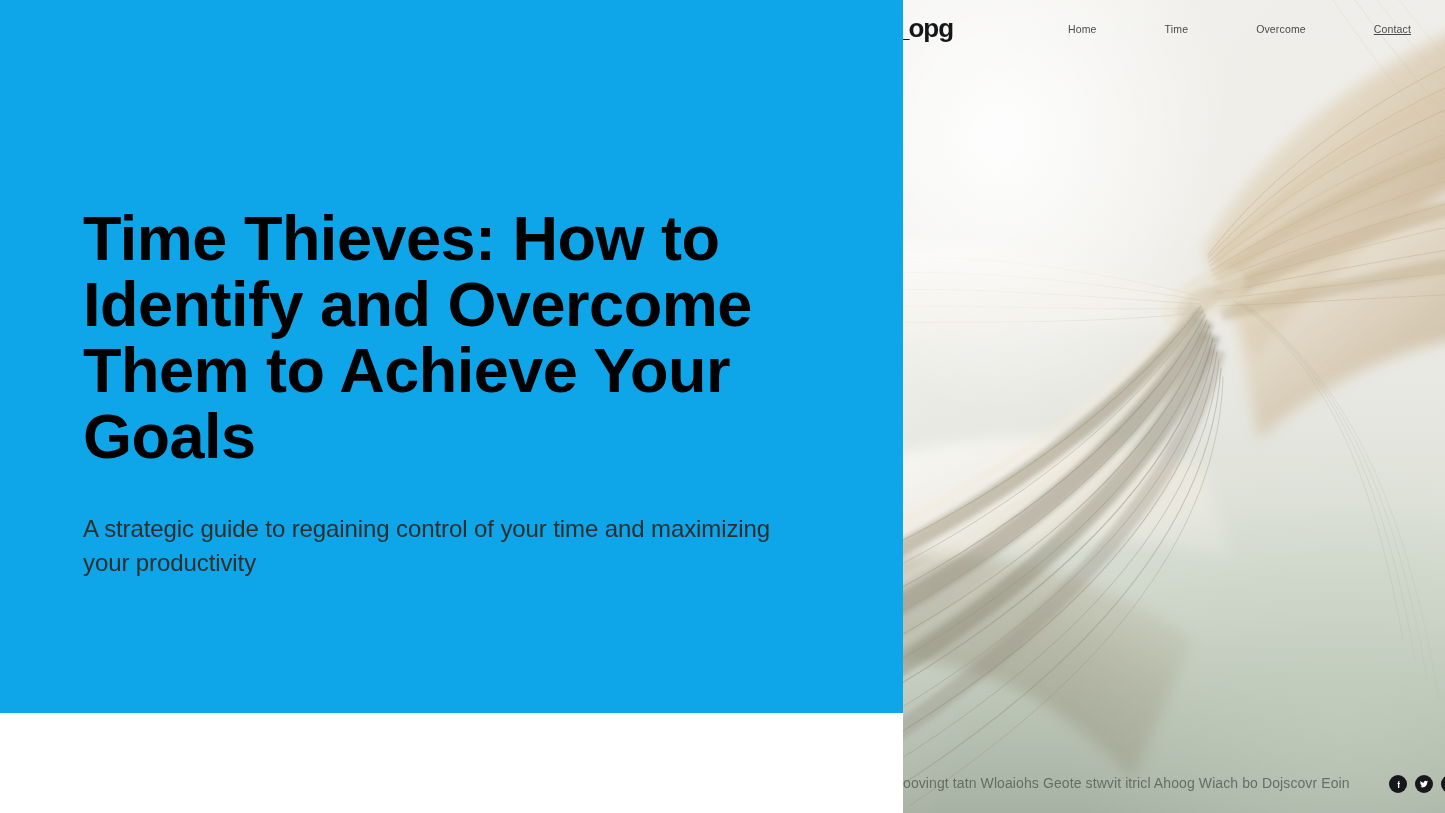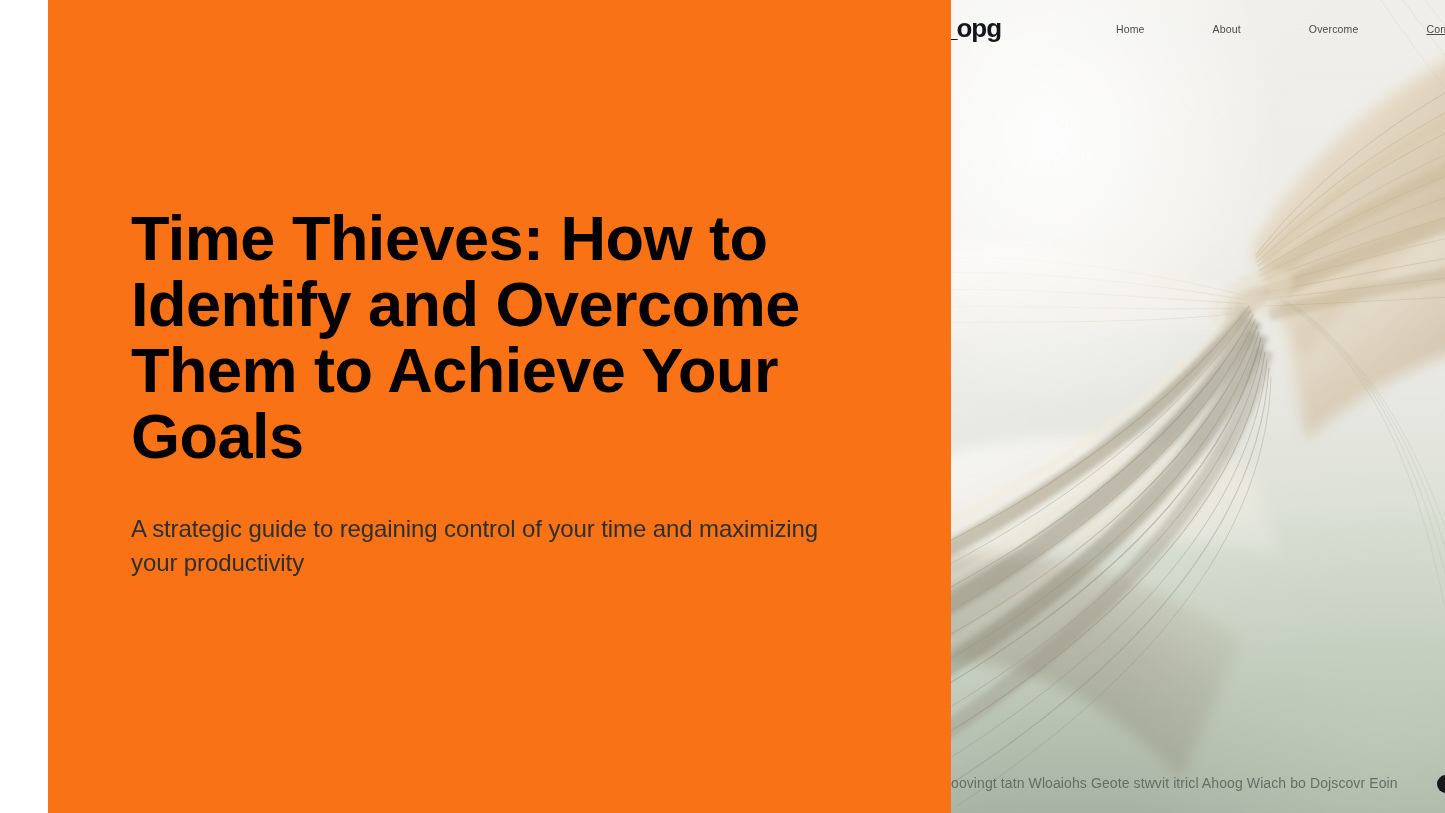--- a/index.html
+++ b/index.html
@@ -8,24 +8,23 @@
     overflow:hidden;
     background:#ffffff;
     font-family:"Liberation Sans", sans-serif;
   }
 
   #root { position:relative; width:1445px; height:813px; display:flex; }
 
   
   .left-panel{
     position:relative;
-    width:903px; height:813px;
-    background:#f97316;
+    width:903px; height:713px;
+    background:#0ea5e9;
     flex:0 0 903px;
-    margin-left:48px;
   }
   .article-block{
     position:absolute;
     left:83px; top:205px;
     width:720px;
   }
   .headline{
     font-family:"Liberation Sans", sans-serif;
     font-weight:700;
     font-size:63px;
@@ -292,21 +291,21 @@
 
       <div class="haze-a"></div>
       <div class="haze-b"></div>
       <div class="haze-c"></div>
     </div>
 
     <div class="site-nav">
       <div class="logo">_opg</div>
       <div class="nav-links">
         <a class="nav-link">Home</a>
-        <a class="nav-link">About</a>
+        <a class="nav-link">Time</a>
         <a class="nav-link">Overcome</a>
         <a class="nav-link">Contact</a>
       </div>
     </div>
 
     <div class="footer-row">
       <div class="footer-text">oovingt tatn Wloaiohs Geote stwvit itricl Ahoog Wiach bo Dojscovr Eoin</div>
 
       <div class="social-row">
         <div class="social-btn">

